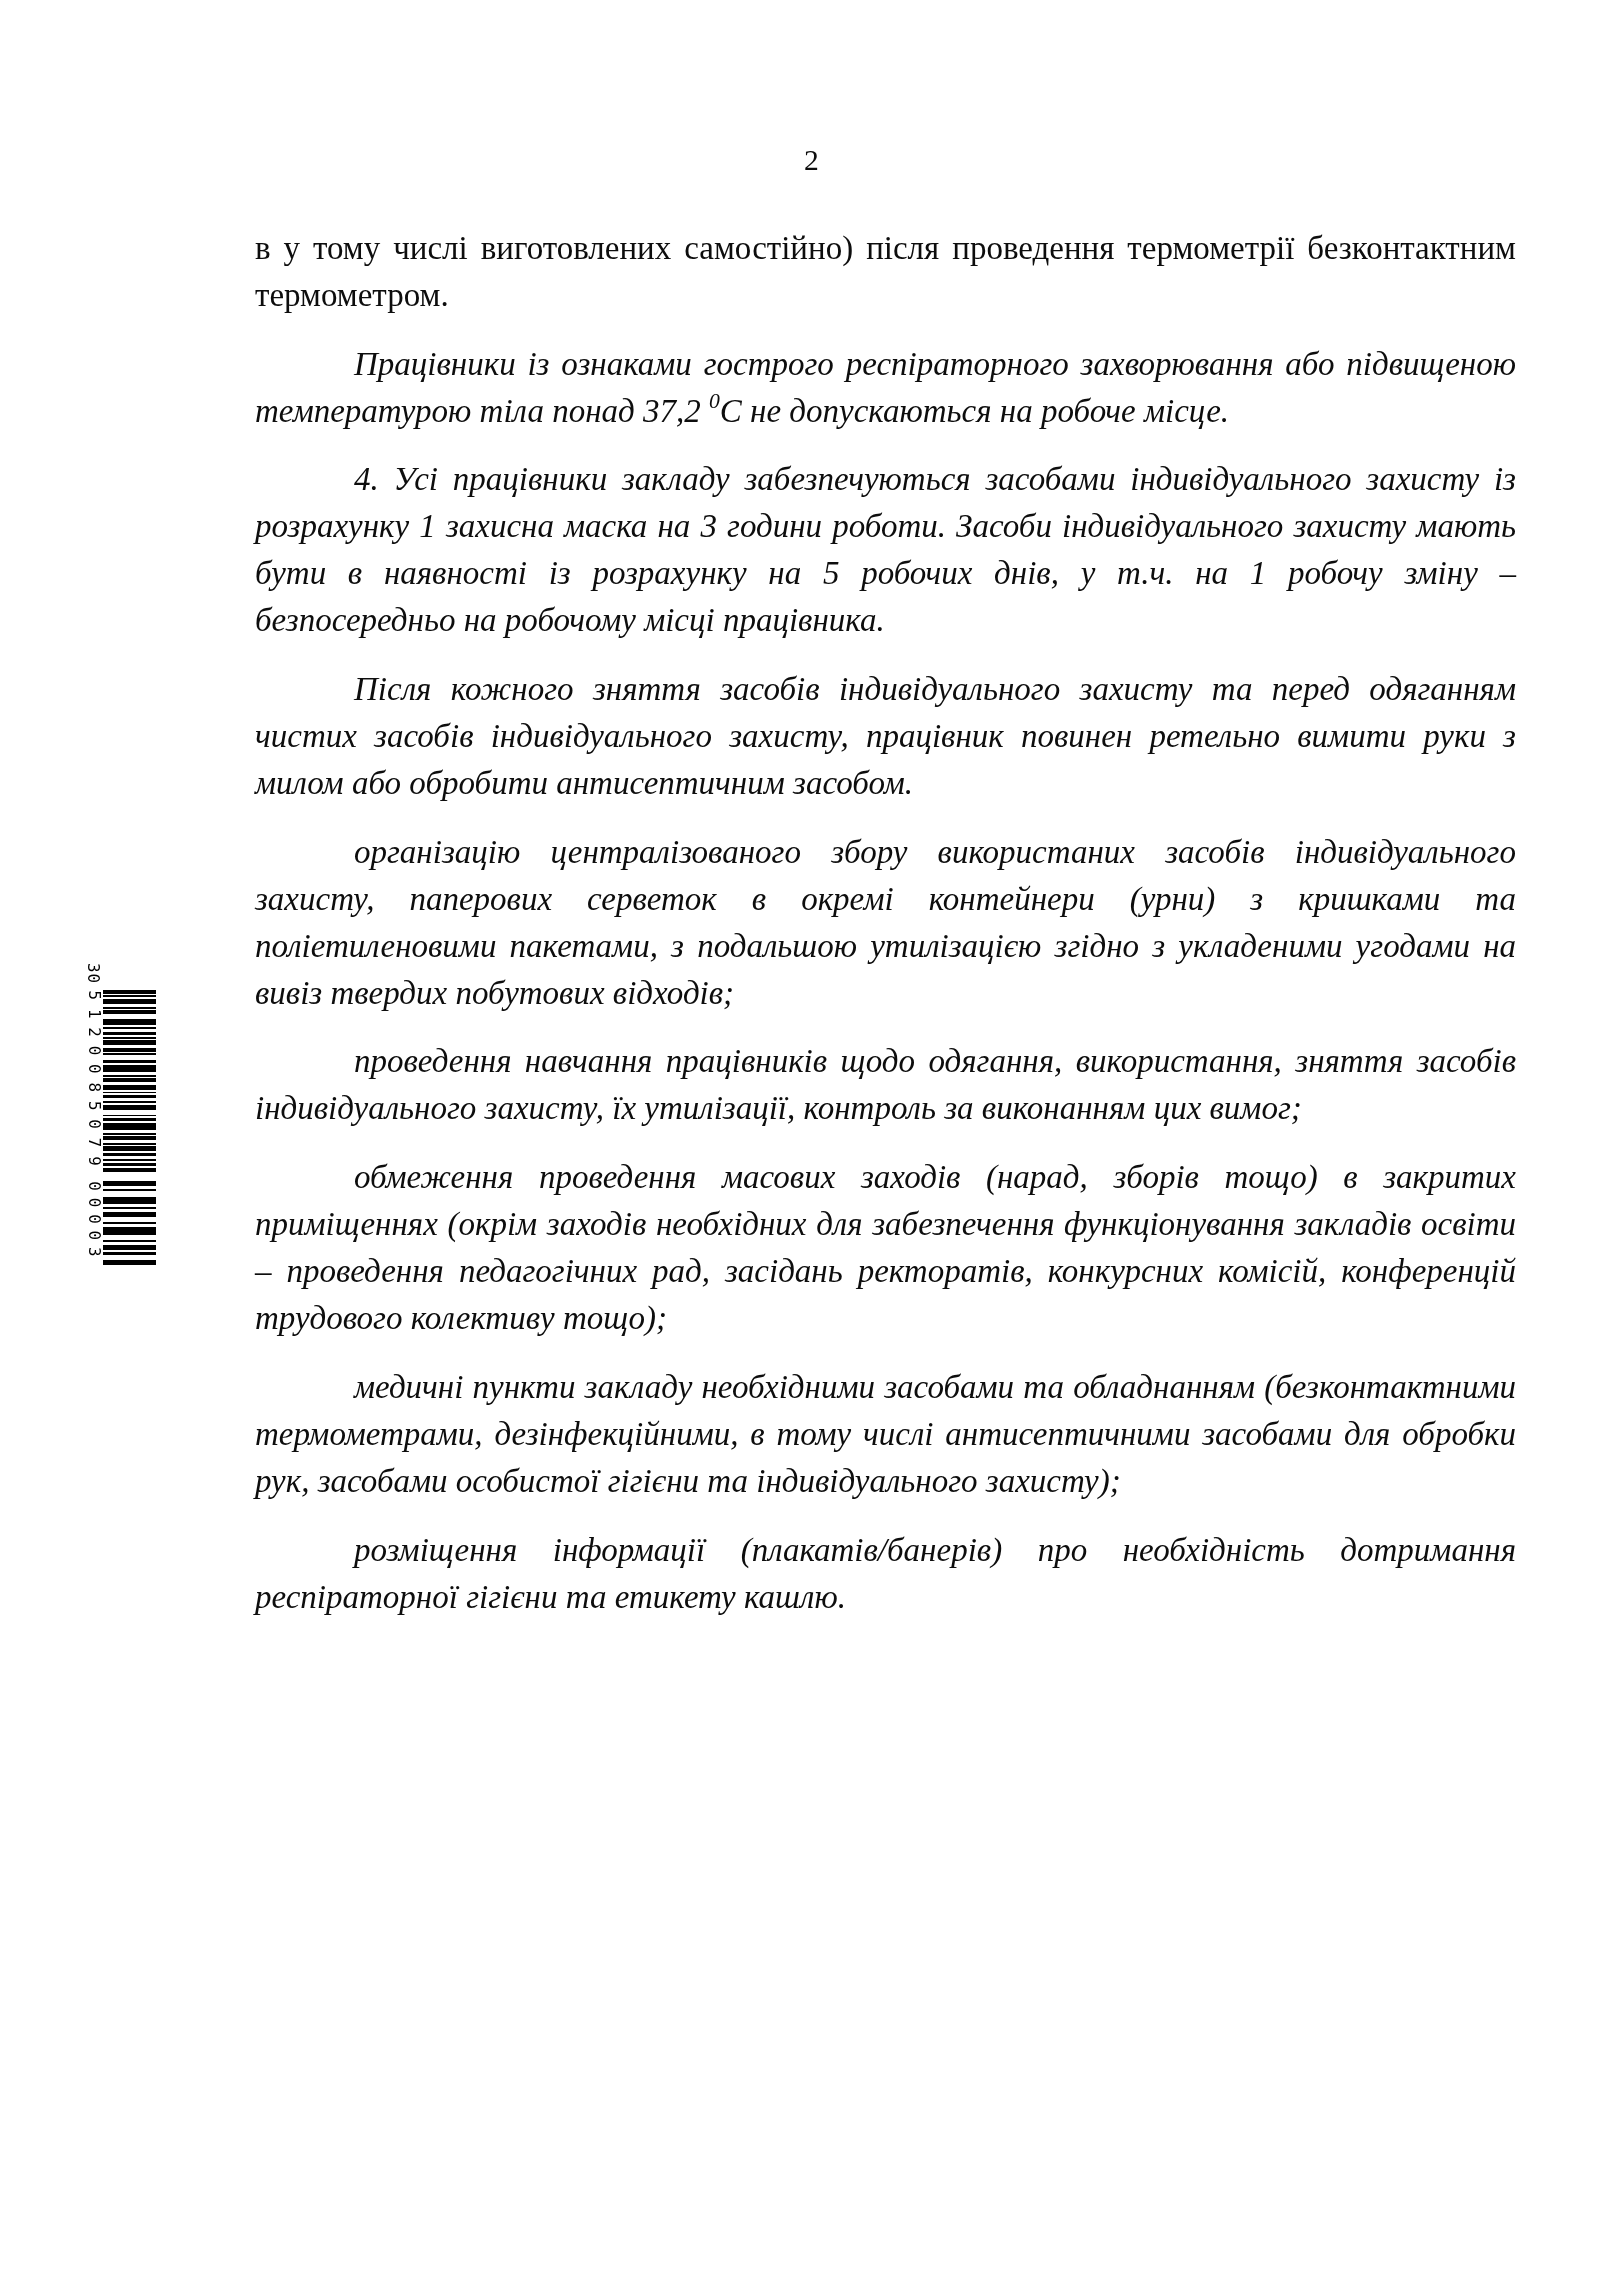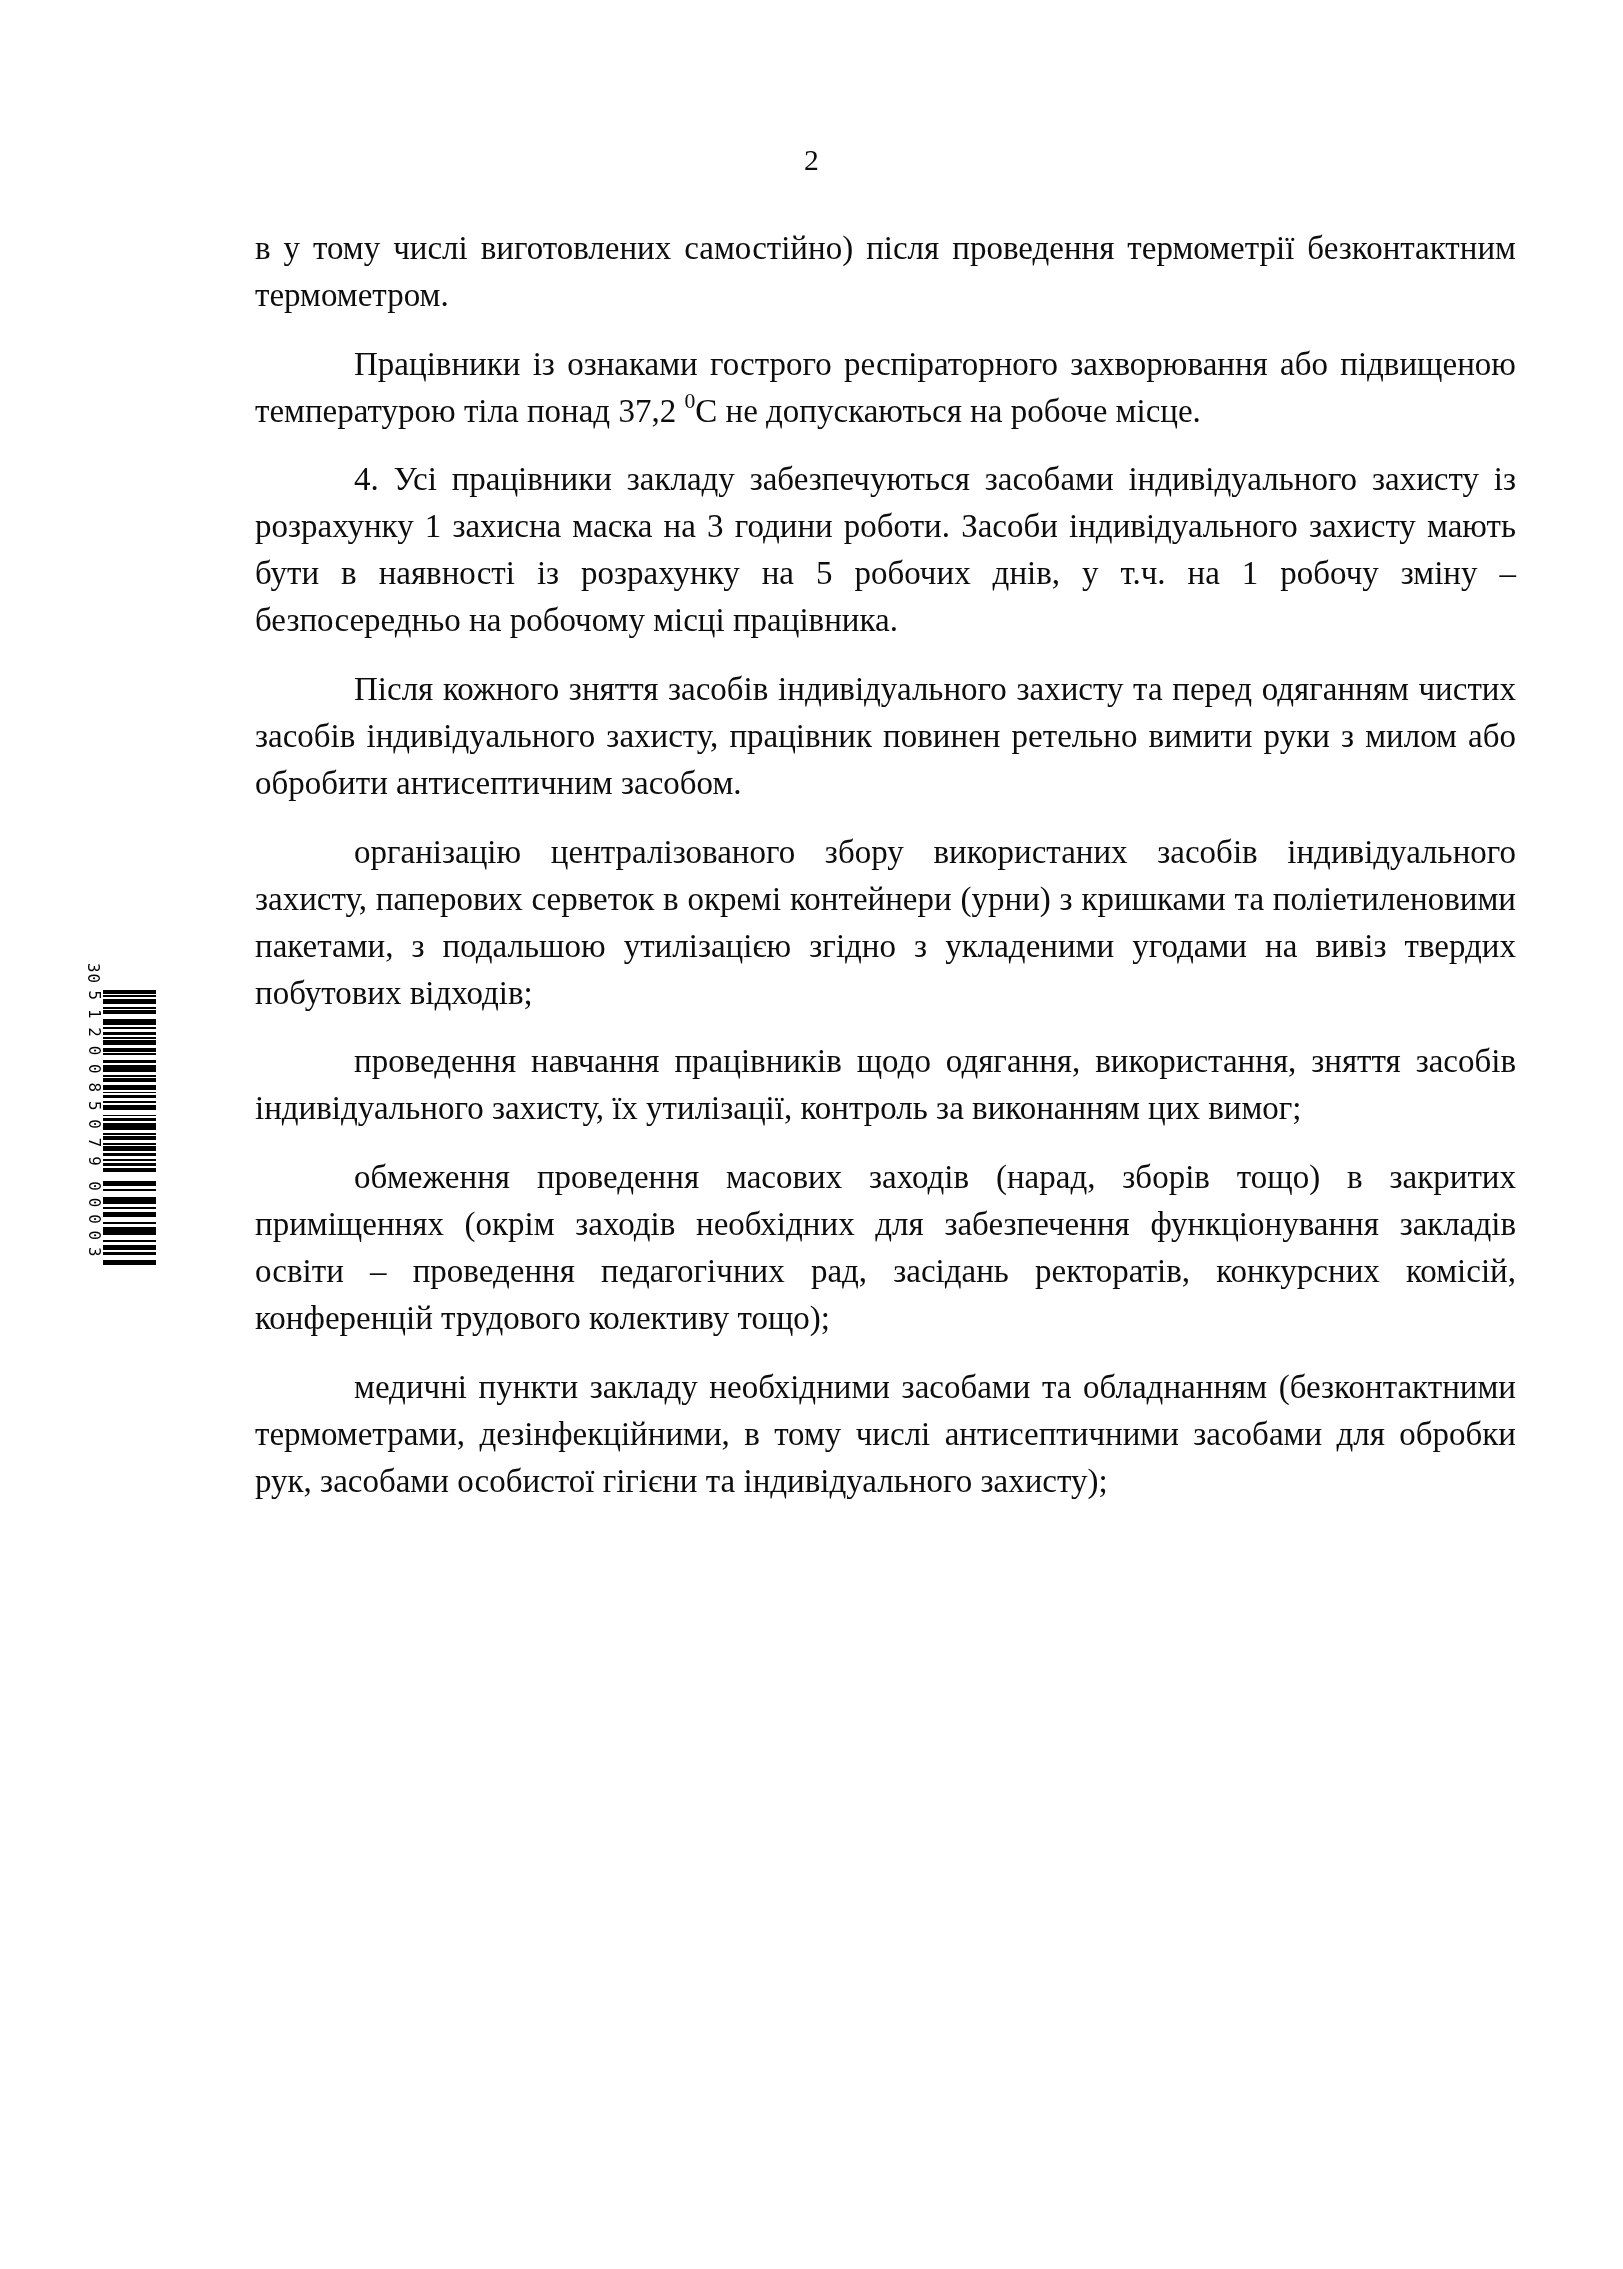--- a/index.html
+++ b/index.html
@@ -19,21 +19,21 @@
     line-height: 33px;
   }
   .content {
     position: absolute;
     left: 255px; top: 225px; width: 1261px;
     font-size: 33px;
     line-height: 47px;
     text-align: justify;
   }
   .content p { margin: 0 0 21.7px 0; }
-  .content p.ind { text-indent: 99px; }
+  .content p.ind { text-indent: 99px; font-style: italic; }
   .content sup {
     font-size: 21.7px;
     line-height: 0;
     vertical-align: 13.8px;
   }
   
   .barcode {
     position: absolute;
     left: 84px; top: 963px;
     width: 302px; height: 72px;
@@ -183,14 +183,15 @@
 
 <div class="content">
   <p>в у тому числі виготовлених самостійно) після проведення термометрії безконтактним термометром.</p>
   <p class="ind"><span>Працівники із ознаками гострого респіраторного захворювання або підвищеною температурою тіла понад 37,2 </span><sup>0</sup><span>С не допускаються на робоче місце.</span></p>
   <p class="ind">4. Усі працівники закладу забезпечуються засобами індивідуального захисту із розрахунку 1 захисна маска на 3 години роботи. Засоби індивідуального захисту мають бути в наявності із розрахунку на 5 робочих днів, у т.ч. на 1 робочу зміну – безпосередньо на робочому місці працівника.</p>
   <p class="ind">Після кожного зняття засобів індивідуального захисту та перед одяганням чистих засобів індивідуального захисту, працівник повинен ретельно вимити руки з милом або обробити антисептичним засобом.</p>
   <p class="ind">організацію централізованого збору використаних засобів індивідуального захисту, паперових серветок в окремі контейнери (урни) з кришками та поліетиленовими пакетами, з подальшою утилізацією згідно з укладеними угодами на вивіз твердих побутових відходів;</p>
   <p class="ind">проведення навчання працівників щодо одягання, використання, зняття засобів індивідуального захисту, їх утилізації, контроль за виконанням цих вимог;</p>
   <p class="ind">обмеження проведення масових заходів (нарад, зборів тощо) в закритих приміщеннях (окрім заходів необхідних для забезпечення функціонування закладів освіти – проведення педагогічних рад, засідань ректоратів, конкурсних комісій, конференцій трудового колективу тощо);</p>
   <p class="ind">медичні пункти закладу необхідними засобами та обладнанням (безконтактними термометрами, дезінфекційними, в тому числі антисептичними засобами для обробки рук, засобами особистої гігієни та індивідуального захисту);</p>
+  <p class="ind">розміщення інформації (плакатів/банерів) про необхідність дотримання респіраторної гігієни та етикету кашлю.</p>
 </div>
 
 
 </body></html>

